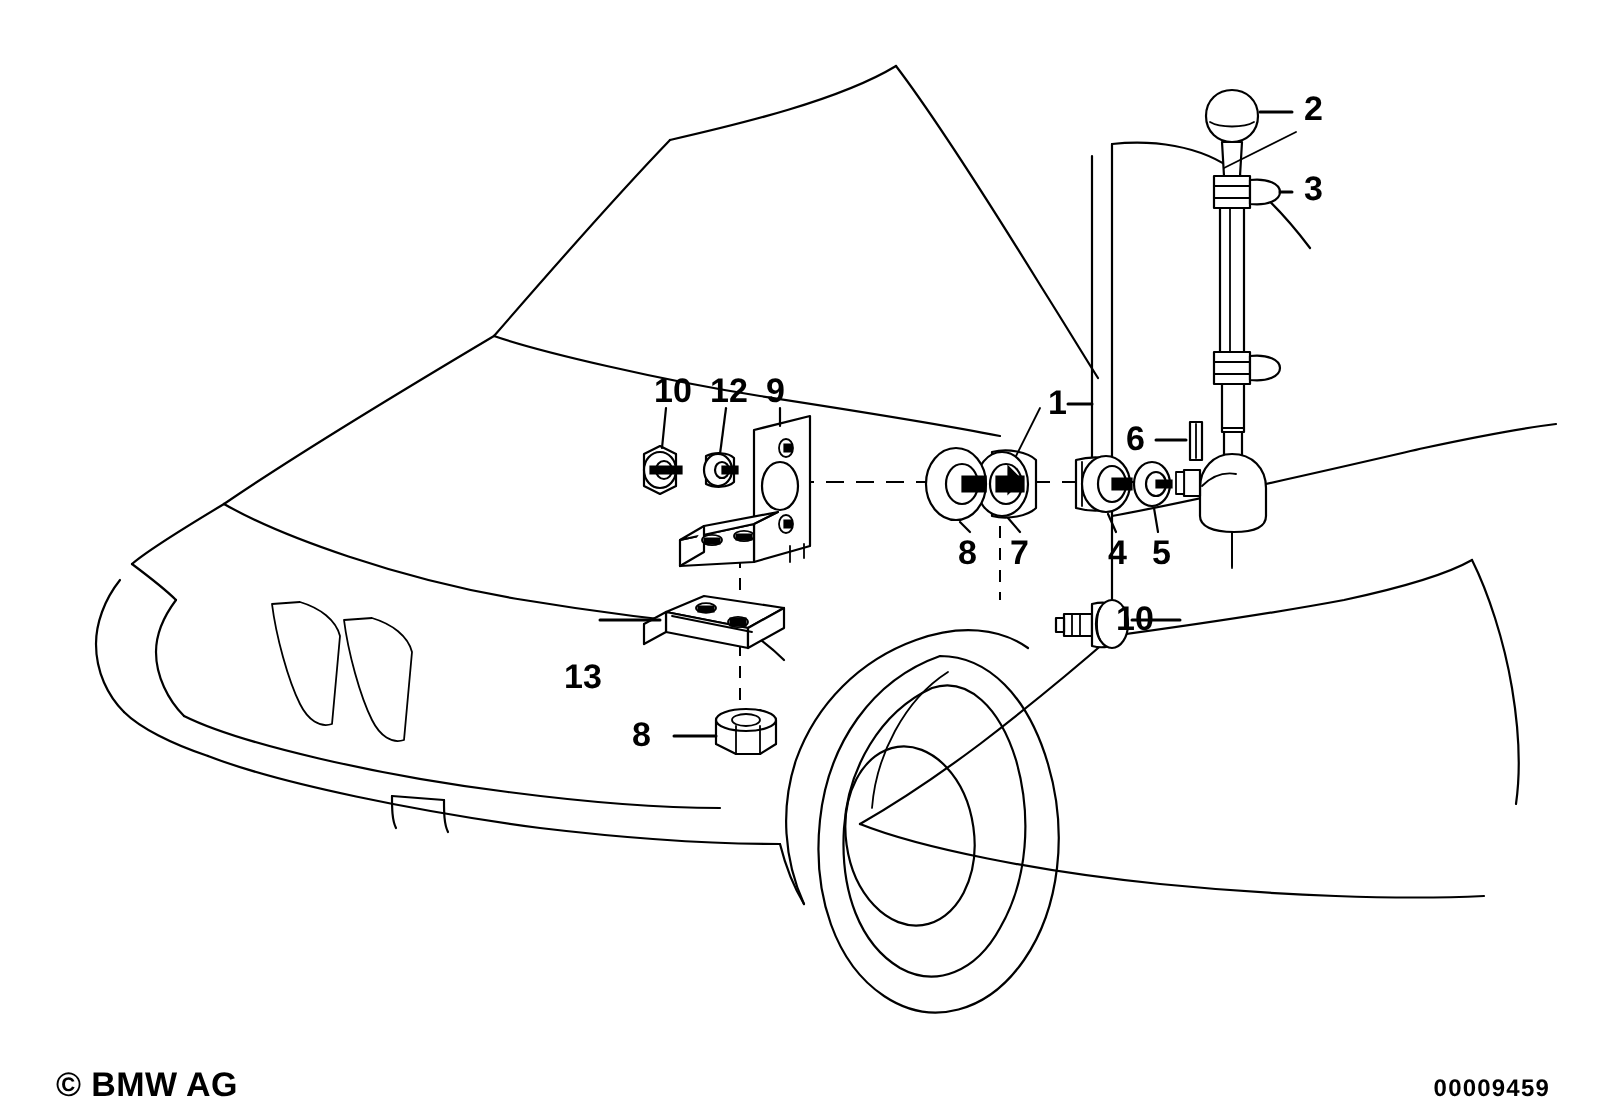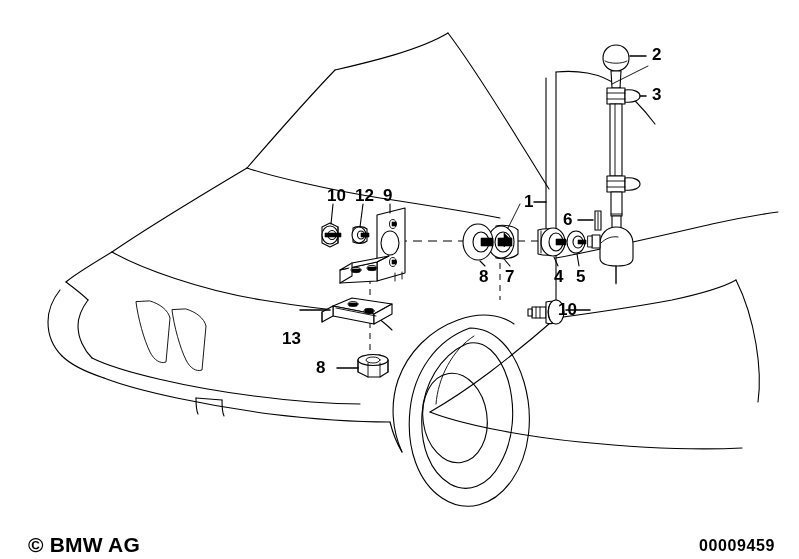--- a/index.html
+++ b/index.html
@@ -5,27 +5,27 @@
   html,body{margin:0;padding:0;background:#ffffff;}
   body{
     width:799px;height:559px;position:relative;overflow:hidden;
     font-family:"Liberation Sans",sans-serif;
     color:#000;
   }
   #diagram-root{position:absolute;inset:0;}
   svg.sheet{position:absolute;left:0;top:0;width:799px;height:559px;}
   .footer-left{
     position:absolute;left:28px;top:533px;
-    font-size:21px;font-weight:bold;letter-spacing:.2px;
+    font-size:17px;font-weight:bold;letter-spacing:.2px;
     font-family:"Liberation Sans",sans-serif;
     white-space:nowrap;
   }
   .footer-right{
     position:absolute;right:24px;top:537px;
-    font-size:16px;font-weight:bold;letter-spacing:.6px;
+    font-size:12px;font-weight:bold;letter-spacing:.6px;
     font-family:"Liberation Sans",sans-serif;
     white-space:nowrap;
   }
   .callout{
     position:absolute;
     font-size:17px;font-weight:bold;
     font-family:"Liberation Sans",sans-serif;
     line-height:1;
     user-select:none;
   }

